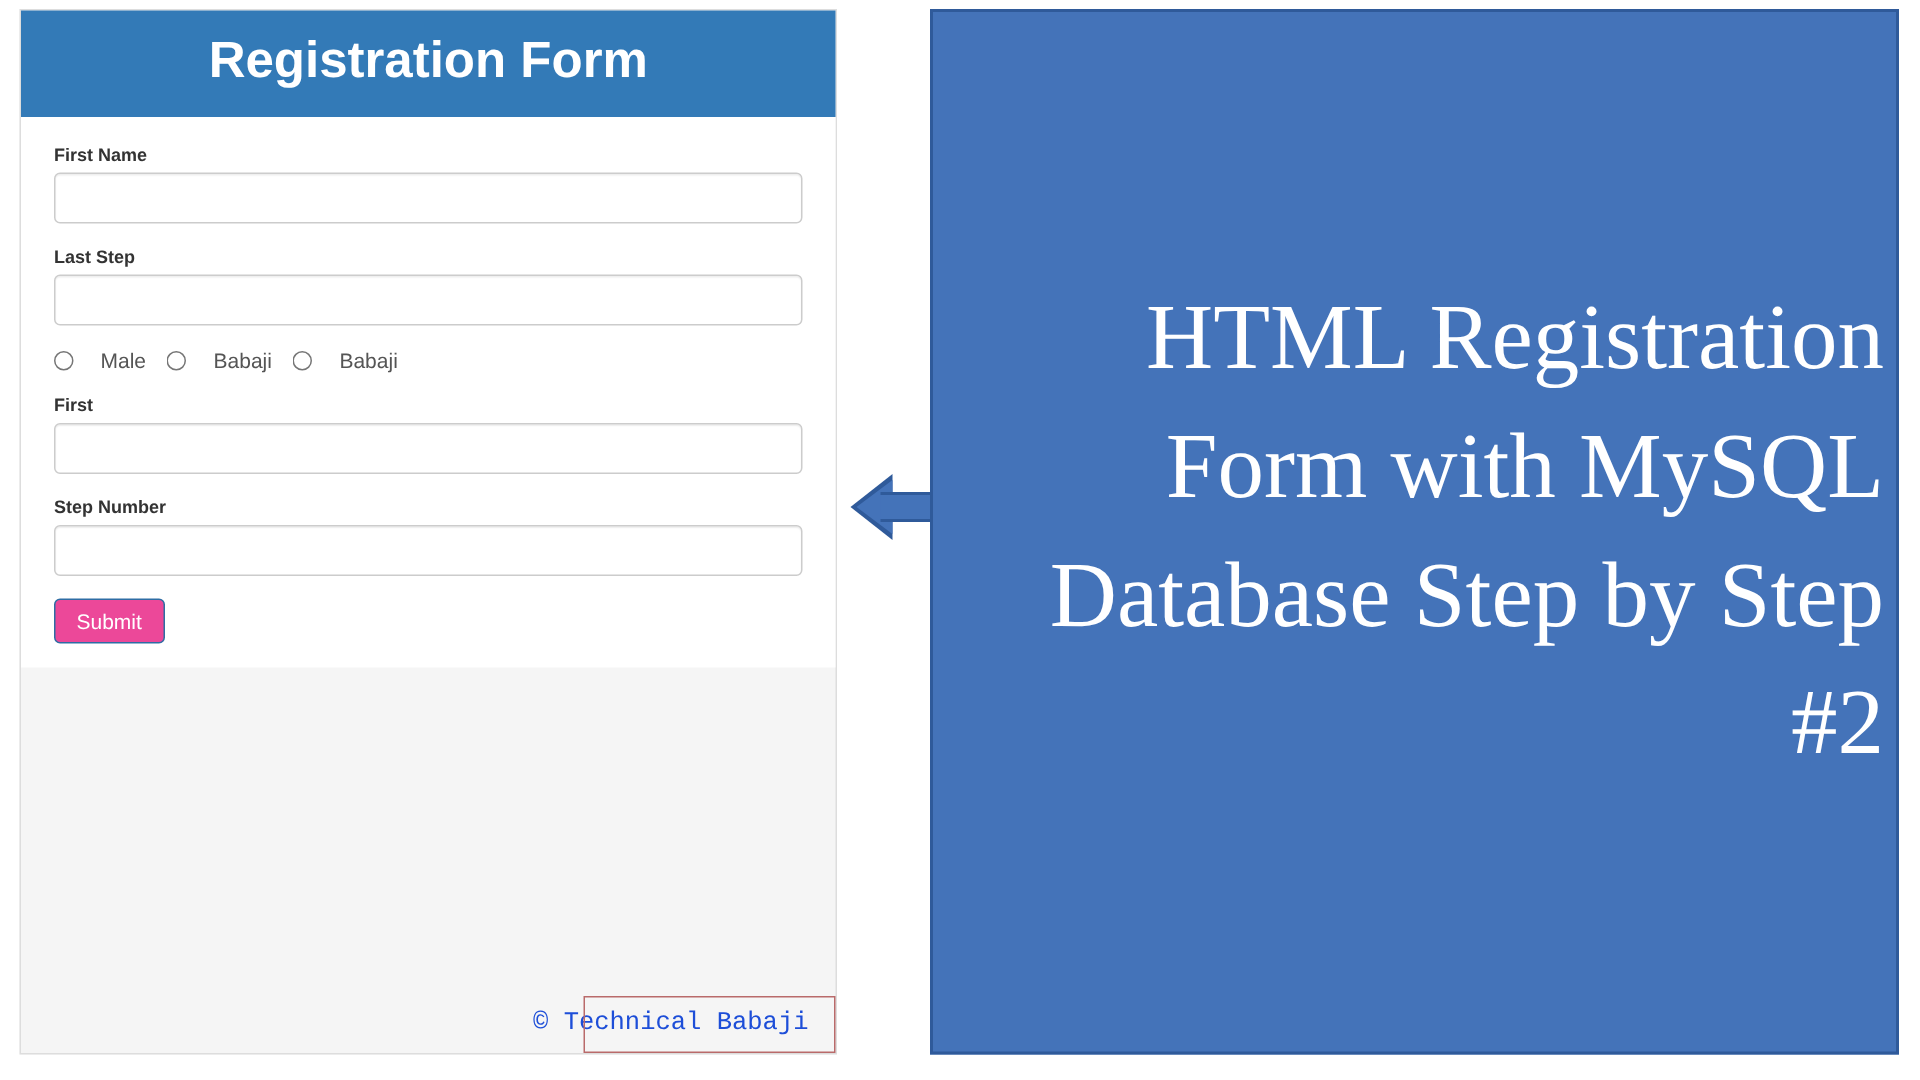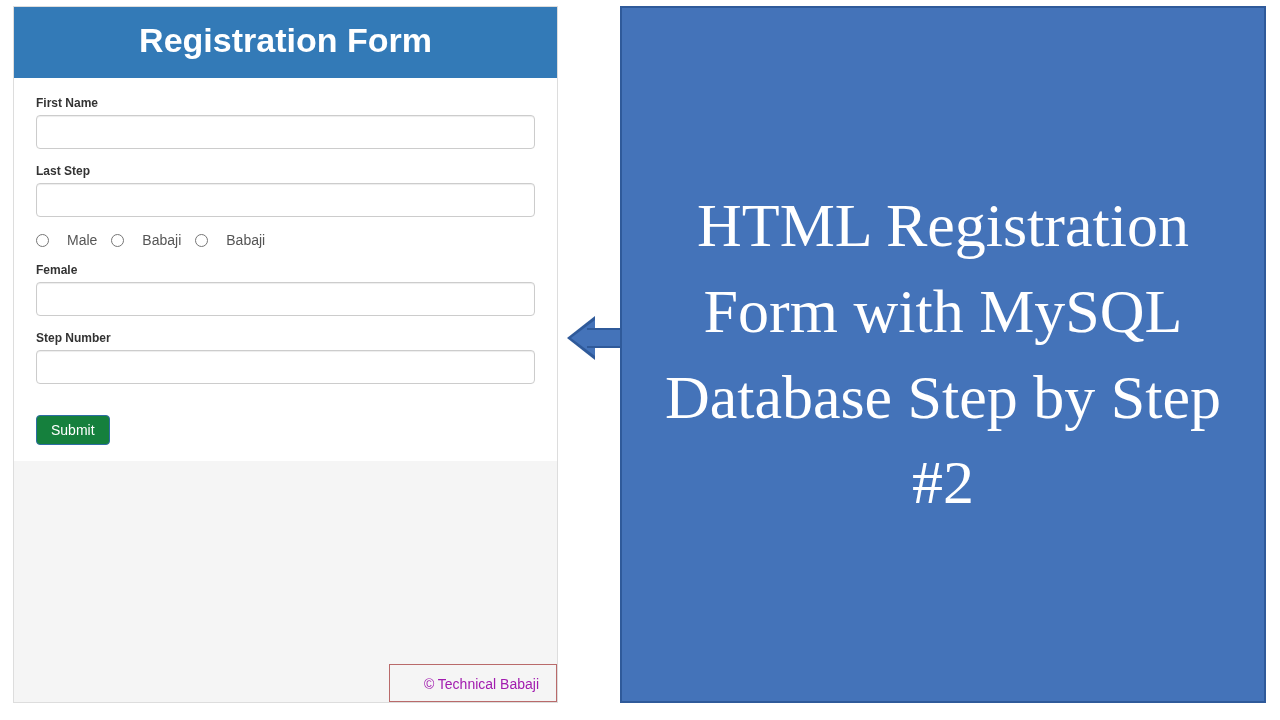--- a/index.html
+++ b/index.html
@@ -54,36 +54,37 @@
       display: flex;
       gap: 14px;
       align-items: center;
       font-size: 14px;
       color: #555;
       margin-top: 2px;
     }
     .radio-item { display: flex; align-items: center; gap: 18px; }
     .radio-item input { margin: 0; }
     .btn-submit {
-      background: #15803d;
+      background: #ec4899;
       color: #fff;
       border: 1px solid #2e6da4;
       border-radius: 4px;
       padding: 6px 14px;
       font-size: 14px;
       cursor: pointer;
-      margin-top: 16px;
+      margin-top: 0;
       text-align: right;
     }
     .footer-credit {
       position: absolute;
       right: 18px;
       bottom: 10px;
-      font-size: 14px;
-      color: #a21caf;
+      font-size: 17px;
+      color: #1d4ed8;
+      font-family: Liberation Mono, monospace;
     }
     .footer-box {
       position: absolute;
       right: 0;
       bottom: 0;
       width: 168px;
       height: 38px;
       border: 1px solid #b96a6a;
       pointer-events: none;
     }
@@ -93,21 +94,21 @@
       top: 6px;
       width: 646px;
       height: 697px;
       background: #4473b9;
       border: 2px solid #2f5a9a;
       color: #fff;
       padding: 28px 8px;
       font-family: "Comic Sans MS", "Segoe Script", cursive;
       font-size: 62px;
       line-height: 1.38;
-      text-align: center;
+      text-align: right;
       display: flex;
       align-items: center;
       justify-content: center;
     }
     .arrow {
       position: absolute;
       left: 569px;
       top: 310px;
       width: 54px;
       height: 56px;
@@ -169,21 +170,21 @@
           <span>Babaji</span>
         </div>
         <div class="radio-item">
           <input type="radio" name="gender" style="">
           <span>Babaji</span>
         </div>
       </div>
     </div>
 
     <div class="form-group">
-      <label class="form-label">Female</label>
+      <label class="form-label">First</label>
       <input type="email" class="form-control" value="" style="">
     </div>
 
 
     <div class="form-group">
       <label class="form-label">Step Number</label>
       <input type="text" class="form-control" value="" style="">
     </div>
 
     <button class="btn-submit">Submit</button>

